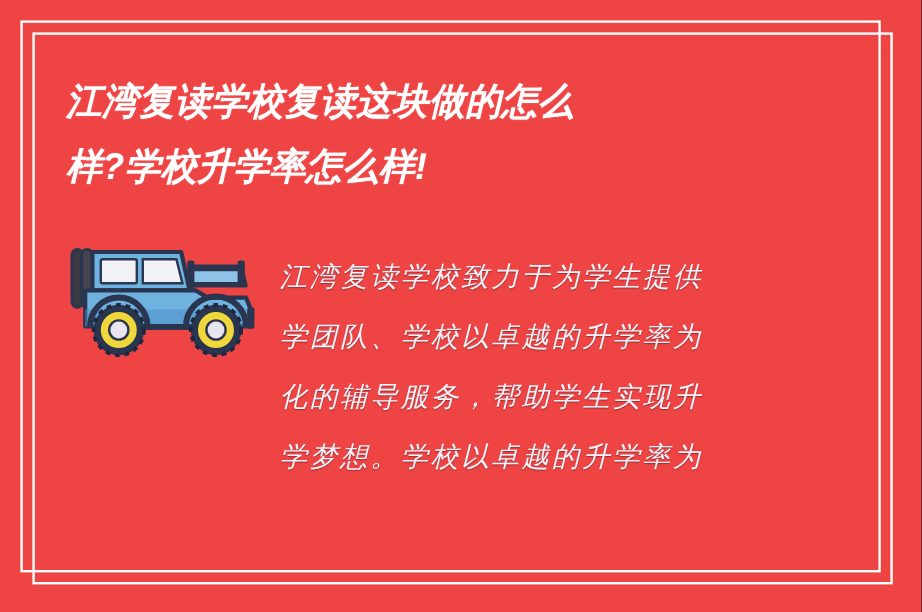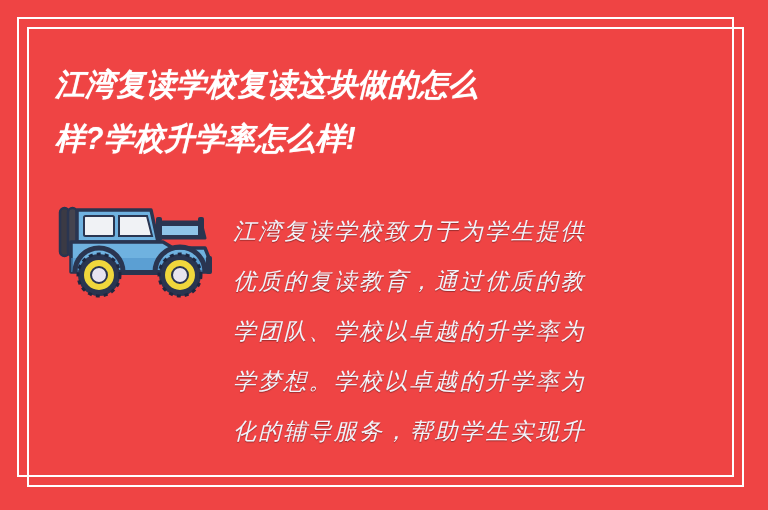--- a/index.html
+++ b/index.html
@@ -70,21 +70,21 @@
 
   
   .body-block {
     position: absolute;
     left: 233px;
     top: 206px;
     width: 418px;
   }
   .body-line {
     color: #f2f3fa;
-    font-family: Liberation Sans, sans-serif;
+    font-family: Liberation Serif, serif;
     font-size: 23px;
     font-style: italic;
     font-weight: 400;
     line-height: 50px;
     letter-spacing: 2.2px;
     white-space: nowrap;
     text-shadow: 0 1px 1px rgba(0,0,0,0.35);
   }
 </style>
 </head>
@@ -147,19 +147,18 @@
         <circle cx="125" cy="79" r="12" fill="none" stroke="#f0d73c" stroke-width="6"></circle>
         <circle cx="125" cy="79" r="7" fill="#e8e4f0"></circle>
       </g>
 
       <rect x="151" y="60" width="6" height="18" rx="2" fill="#2a3550"></rect>
     </svg>
   </div>
 
   <div class="body-block">
     <div class="body-line">江湾复读学校致力于为学生提供</div>
-    <div class="body-line">优质的复读教育，通过优质的教</div>
     <div class="body-line">学团队、学校以卓越的升学率为</div>
+    <div class="body-line">化的辅导服务，帮助学生实现升</div>
     <div class="body-line">学梦想。学校以卓越的升学率为</div>
-    <div class="body-line">化的辅导服务，帮助学生实现升</div>
   </div>
 
 </div>
 
 </body></html>

